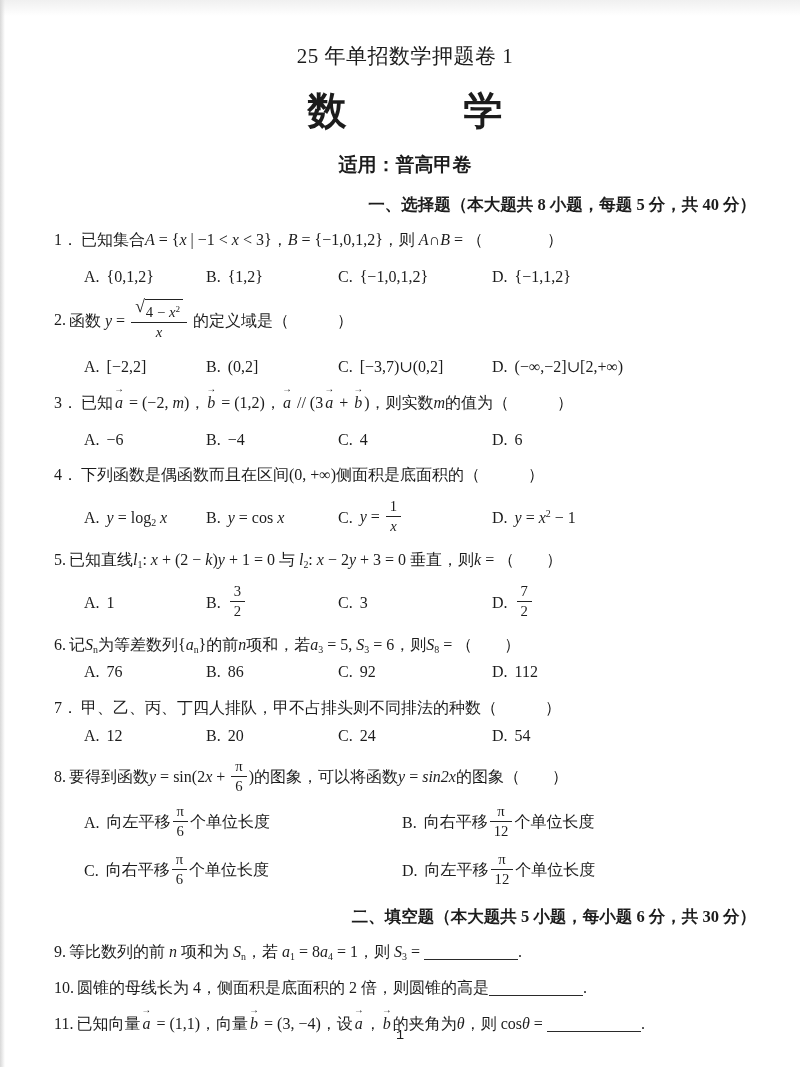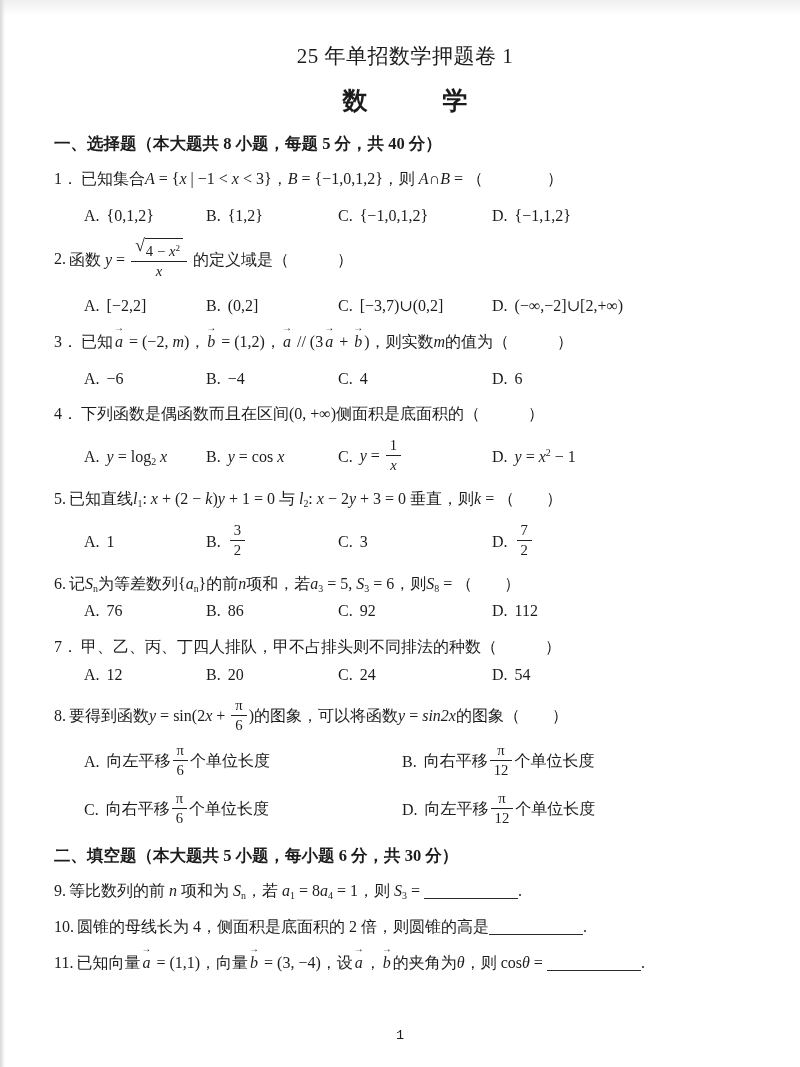--- a/index.html
+++ b/index.html
@@ -7,23 +7,23 @@
     width:800px;height:1067px;overflow:hidden;position:relative;
     background:#ffffff;color:#1c1c1c;
     font-family:"Liberation Serif","DejaVu Serif",serif;
   }
   .scan-edge-left{position:absolute;left:0;top:0;width:5px;height:100%;
     background:linear-gradient(90deg,#d8d8d8,rgba(255,255,255,0));}
   .scan-edge-top{position:absolute;left:0;top:0;width:100%;height:16px;
     background:linear-gradient(#f0f0f0,rgba(255,255,255,0));}
   .page{box-sizing:border-box;height:100%;padding:30px 44px 0 54px;position:relative;overflow:hidden;}
   .title{text-align:center;font-weight:400;font-size:21px;margin-top:12px;letter-spacing:.5px;}
-  .subject{text-align:center;font-weight:700;font-size:25px;margin-top:14px;}
+  .subject{text-align:center;font-weight:700;font-size:39px;margin-top:14px;}
   .applicable{text-align:center;font-weight:700;font-size:19px;margin-top:14px;}
-  .section-title{font-weight:700;font-size:16.5px;margin:16px 0 12px;}
+  .section-title{font-weight:700;font-size:16.5px;margin:16px 0 12px;text-align:right;}
   .q{font-size:16px;line-height:1.55;margin-bottom:11px;}
   .stem{display:block;}
   .qnum{margin-right:3px;}
   .opts-row{display:grid;grid-template-columns:122px 132px 154px 1fr;padding-left:30px;margin-top:12px;align-items:center;}
   .q.tight .opts-row{margin-top:3px;}
   .opts-grid{display:grid;grid-template-columns:318px 1fr;row-gap:12px;padding-left:30px;margin-top:8px;}
   .opt{display:flex;align-items:center;gap:7px;}
   .mi{font-style:italic;}
   .msub{font-size:0.62em;vertical-align:-0.3em;}
   .msup{font-size:0.62em;vertical-align:0.6em;}
@@ -44,20 +44,21 @@
 </head>
 <body>
 
 <div class="page">
   <div class="scan-edge-top"></div>
   <div class="scan-edge-left"></div>
 
   <header>
     <div class="title">25 年单招数学押题卷 1</div>
     <div class="subject">数　　　学</div>
+    <div class="applicable">适用：普高甲卷</div>
   </header>
 
   <main id="content">
       <div class="section-title">一、选择题（本大题共 8 小题，每题 5 分，共 40 分）</div>
       <div class="q">
         <div class="stem"><span class="qnum">1．</span><span class="t">已知集合</span><span class="mi">A</span><span class="t"> = {</span><span class="mi">x</span><span class="t"> | −1 &lt; </span><span class="mi">x</span><span class="t"> &lt; 3}，</span><span class="mi">B</span><span class="t"> = {−1,0,1,2}，则 </span><span class="mi">A</span><span class="t">∩</span><span class="mi">B</span><span class="t"> = （　　　　）</span></div>
         <div class="opts-row">
           <div class="opt">
             <span class="lab">A.</span>
             <span class="opt-content"><span class="t">{0,1,2}</span></span>

